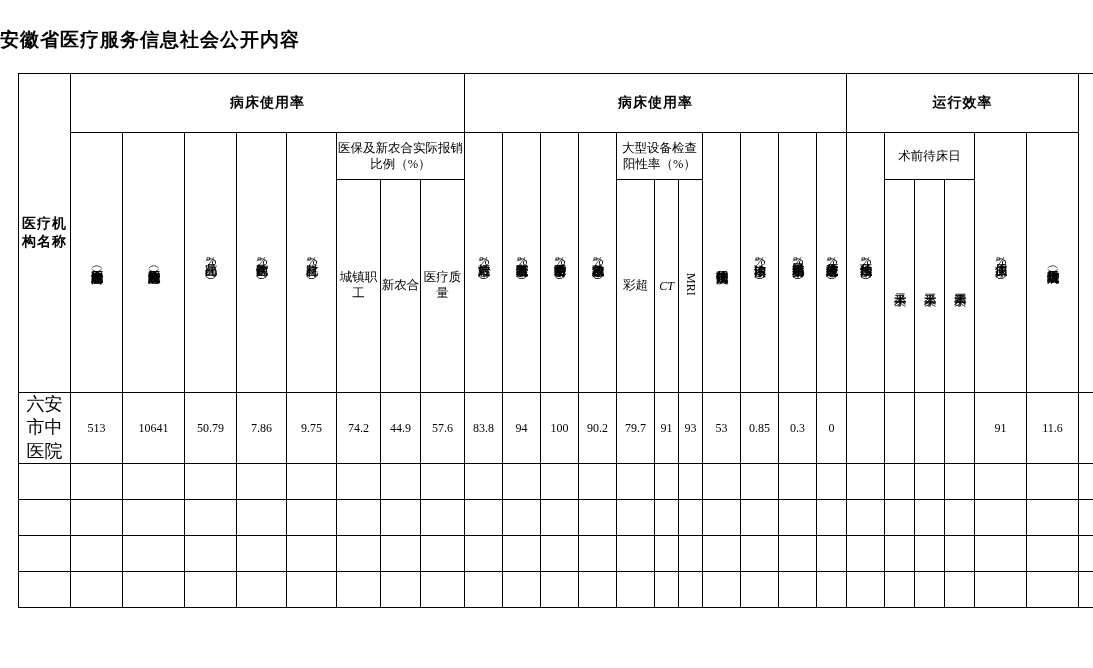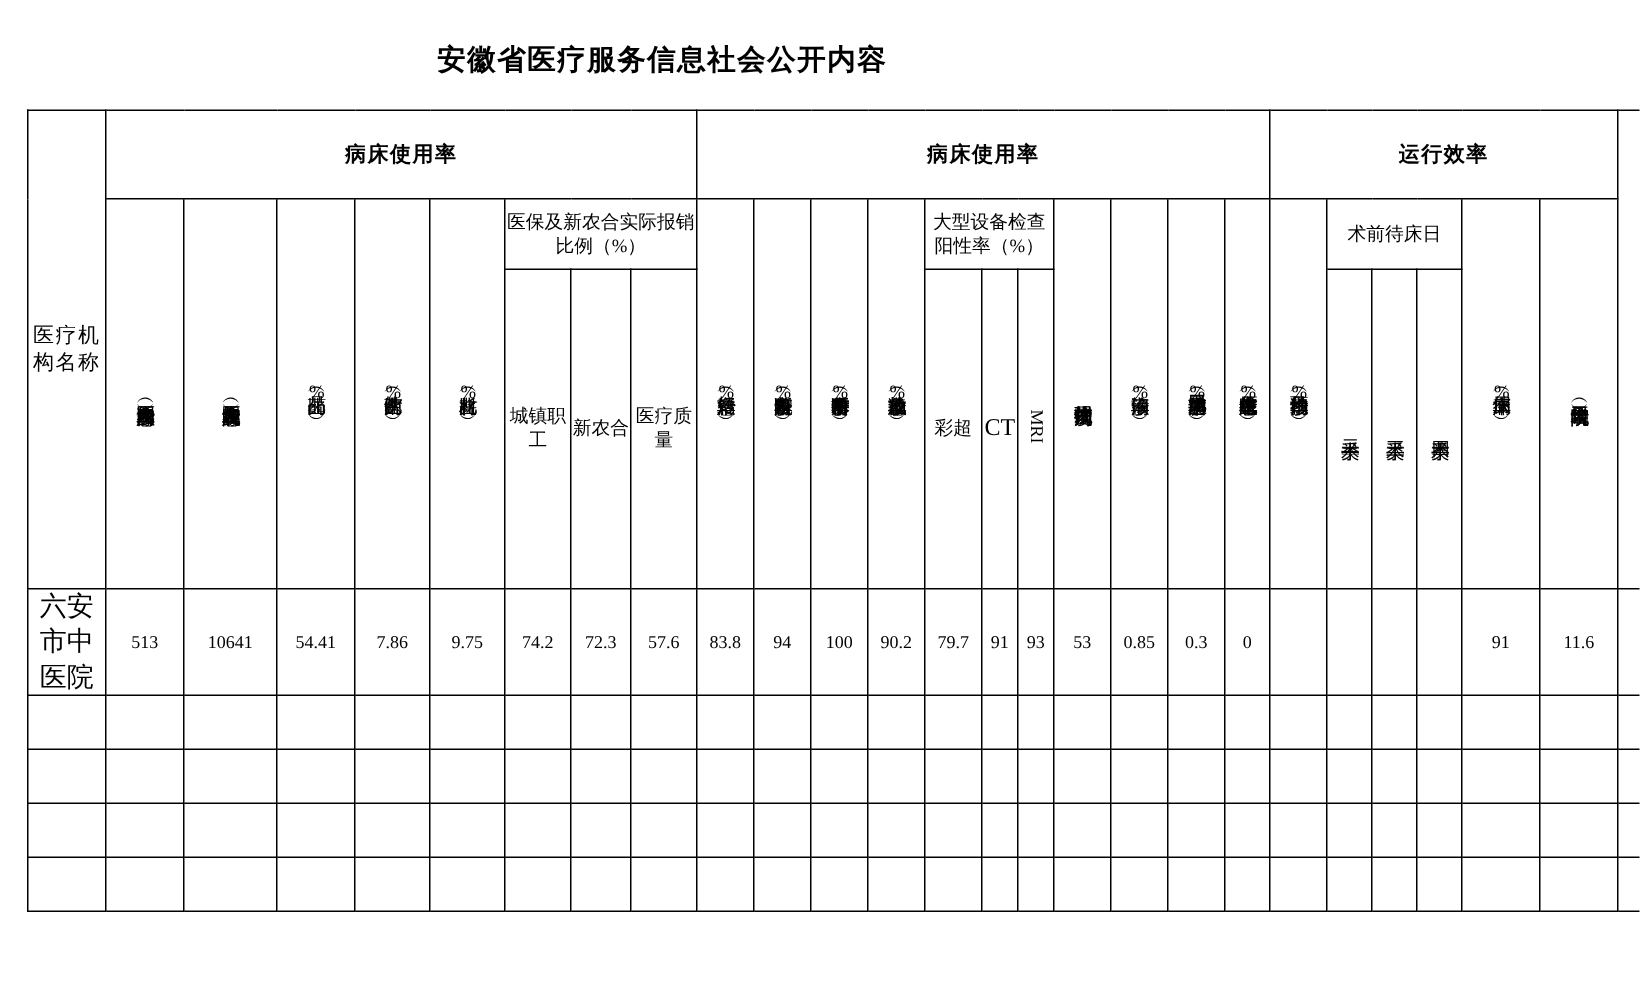--- a/index.html
+++ b/index.html
@@ -20,21 +20,20 @@
     width: 1093px;
     height: 668px;
     box-sizing: border-box;
   }
 
   .doc-title {
     position: absolute;
     top: 27px;
     left: 0;
     width: 883px;
-    text-align: center;
     font-size: 19px;
     font-weight: bold;
     letter-spacing: 1px;
     font-family: Liberation Serif, serif;
   }
 
   .table-wrap {
     position: absolute;
     left: 18px;
     top: 73px;
@@ -74,42 +73,43 @@
     height: 196px;
     font-size: 12.5px;
     letter-spacing: 0px;
     display: inline-block;
     text-align: center;
   }
   .vert-short {
     height: 150px;
   }
   .vert-bold {
-    font-weight: normal;
+    font-weight: bold;
     font-size: 14px;
     letter-spacing: 1px;
     height: 90px;
   }
 
   
   .sub2 {
     font-size: 12.5px;
     line-height: 1.25;
     padding: 0 1px;
   }
 
   .hcell-multiline {
     font-size: 12.5px;
     line-height: 1.3;
     padding: 2px 3px;
   }
 
   .latin {
     writing-mode: horizontal-tb;
-    font-size: 16px;
+    font-size: 12px;
+    font-style: italic;
   }
   .vert-latin {
     writing-mode: vertical-rl;
     text-orientation: mixed;
     font-size: 12px;
     height: 40px;
     display: inline-block;
   }
 
   .data-cell {
@@ -259,25 +259,25 @@
         </td>
         <td>
           <span class="vert vert-short">四类手术</span>
         </td>
       </tr>
 
       <tr>
         <td class="name-cell data-cell">六安市中医院</td>
         <td class="data-cell">513</td>
         <td class="data-cell">10641</td>
-        <td class="data-cell">54.41</td>
+        <td class="data-cell">50.79</td>
         <td class="data-cell">7.86</td>
         <td class="data-cell">9.75</td>
         <td class="data-cell">74.2</td>
-        <td class="data-cell">72.3</td>
+        <td class="data-cell">44.9</td>
         <td class="data-cell">57.6</td>
         <td class="data-cell">83.8</td>
         <td class="data-cell">94</td>
         <td class="data-cell">100</td>
         <td class="data-cell">90.2</td>
         <td class="data-cell">79.7</td>
         <td class="data-cell">91</td>
         <td class="data-cell">93</td>
         <td class="data-cell">53</td>
         <td class="data-cell">0.85</td>

